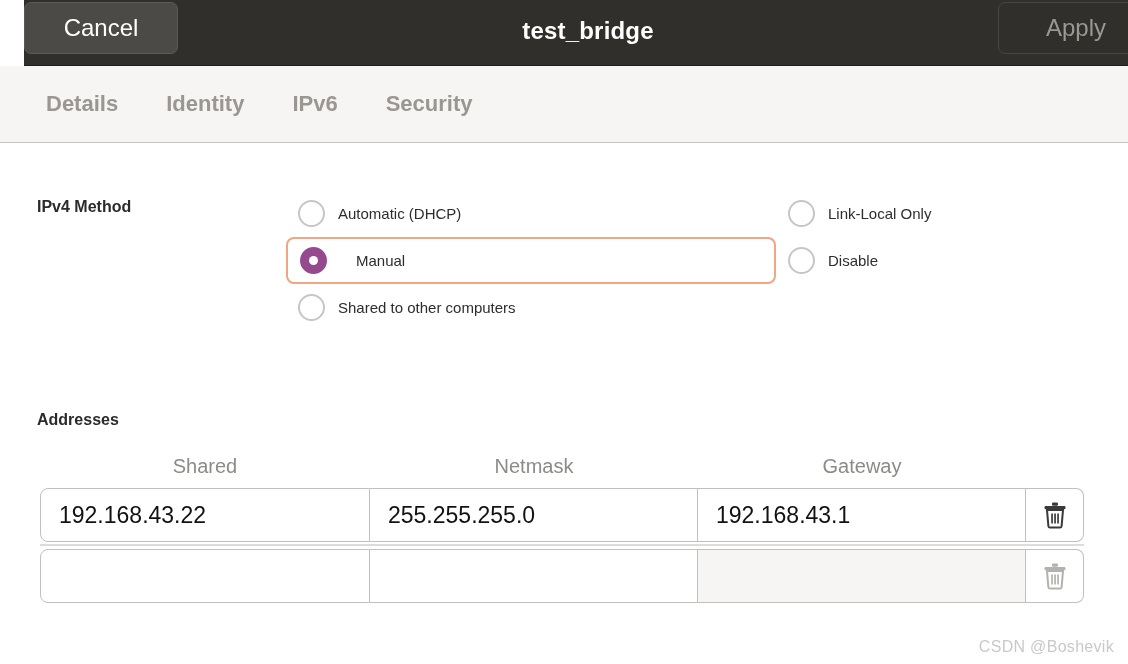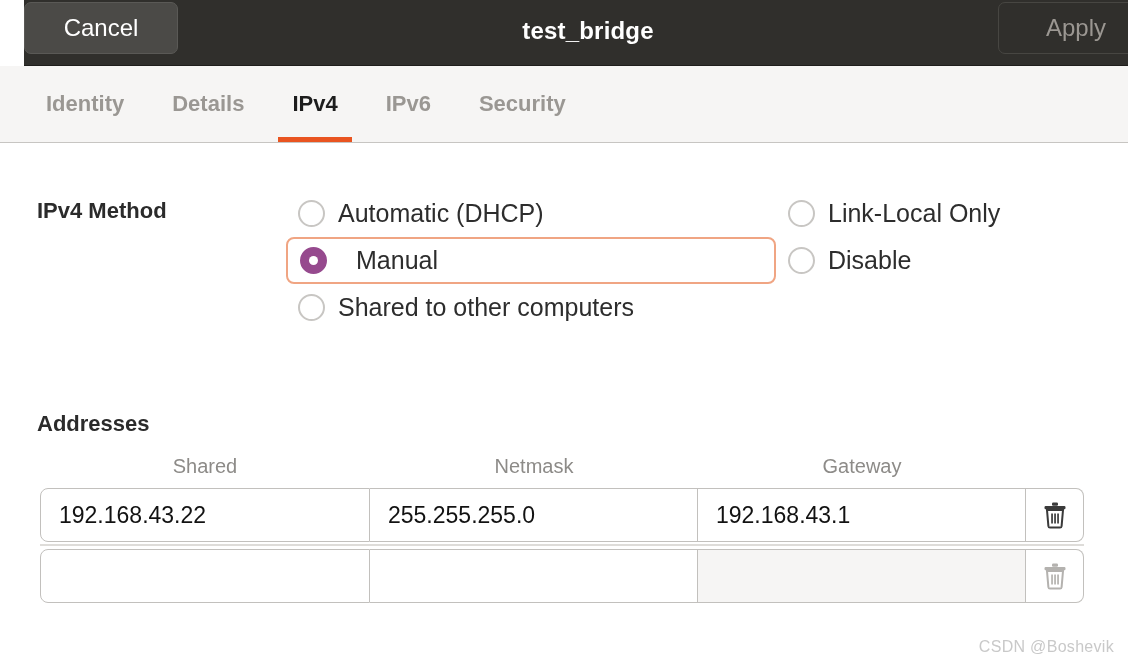--- a/index.html
+++ b/index.html
@@ -110,21 +110,21 @@
   .content {
     position: absolute;
     left: 0; top: 143px;
     width: 1128px;
     height: 521px;
     background: #ffffff;
   }
 
   .section-label {
     position: absolute;
-    font-size: 22px;
+    font-size: 16px;
     font-weight: bold;
     color: #2b2b2b;
   }
   #ipv4-method-label { left: 37px; top: 55px; }
   #addresses-label   { left: 37px; top: 268px; }
 
   
   .radio-col-left  { position: absolute; left: 286px; top: 47px; width: 490px; }
   .radio-col-right { position: absolute; left: 776px; top: 47px; width: 330px; }
 
@@ -159,21 +159,21 @@
     content: "";
     position: absolute;
     left: 50%; top: 50%;
     width: 9px; height: 9px;
     margin: -4.5px 0 0 -4.5px;
     background: #ffffff;
     border-radius: 50%;
   }
   .radio-label {
     margin-left: 13px;
-    font-size: 25px;
+    font-size: 15px;
     color: #2d2d2d;
     white-space: nowrap;
   }
 
   
   .addr-headers {
     position: absolute;
     left: 40px; top: 312px;
     width: 986px;
     display: flex;
@@ -248,23 +248,22 @@
 <body>
 
 <div class="titlebar">
   <div class="btn-cancel">Cancel</div>
   <div class="title-text">test_bridge</div>
   <div class="btn-apply">Apply</div>
 </div>
 
 <div class="tabbar">
   <div class="tabs">
+    <div class="tab">Details</div>
     <div class="tab">Identity</div>
-    <div class="tab">Details</div>
-    <div class="tab active">IPv4</div>
     <div class="tab">IPv6</div>
     <div class="tab">Security</div>
   </div>
 </div>
 
 <div class="content">
 
   <div class="section-label" id="ipv4-method-label">IPv4 Method</div>
 
   <div class="radio-col-left">

